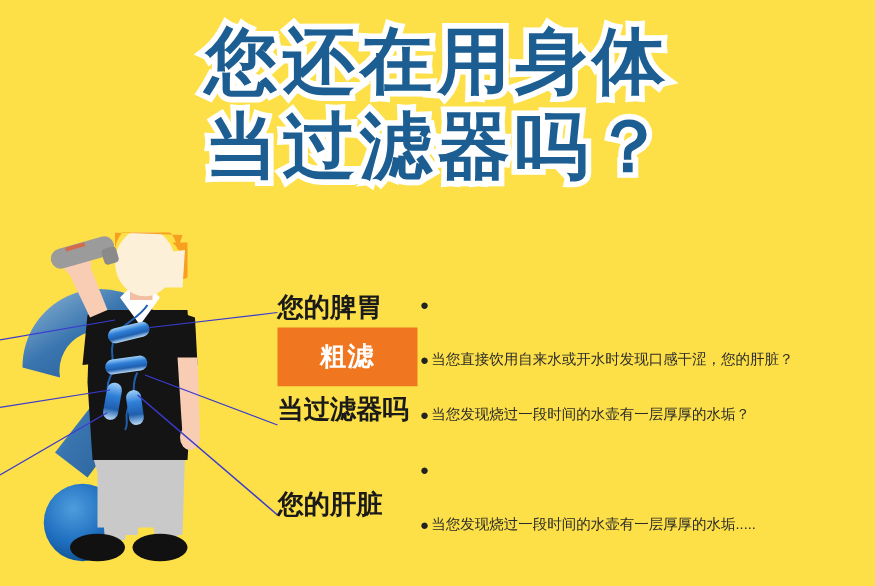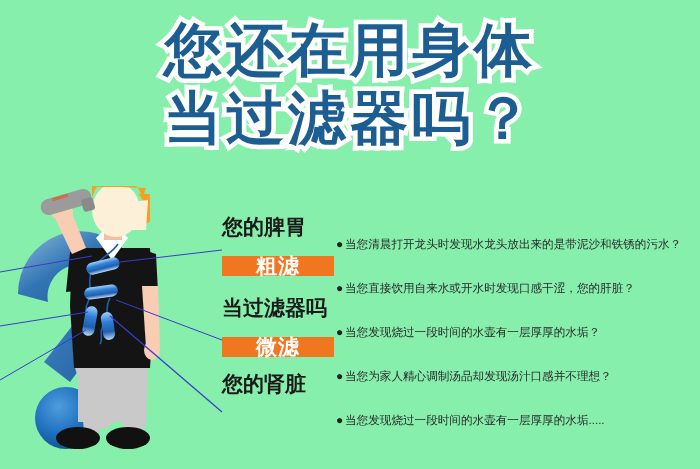--- a/index.html
+++ b/index.html
@@ -3,21 +3,21 @@
 <meta charset="utf-8">
 <style>
   html,body{margin:0;padding:0;}
   body{
     width:700px;height:469px;
     background:#bce4f5;
     font-family:"Liberation Sans","DejaVu Sans",sans-serif;
     overflow:hidden;
     position:relative;
   }
-  #stage{position:relative;width:700px;height:469px;overflow:hidden;background:#86efac;}
+  #stage{position:relative;width:700px;height:469px;overflow:hidden;background:#fde047;}
 
   
   .headline{
     position:absolute;left:0;top:18px;width:700px;
     text-align:center;
     z-index:6;
     pointer-events:none;
   }
   .hl-line{
     display:block;
@@ -40,25 +40,25 @@
   .connectors{position:absolute;left:0;top:0;width:700px;height:469px;z-index:3;pointer-events:none;}
 
   
   .labels{position:absolute;left:0;top:0;width:700px;height:469px;z-index:4;}
   .lab-group{position:absolute;left:222px;width:120px;}
   .lab-group.g0{top:215px;}
   .lab-group.g1{top:296px;}
   .lab-group.g2{top:372px;}
   .lab-title{
     font-size:21px;line-height:24px;font-weight:bold;color:#1a1a1a;
-    letter-spacing:0px;white-space:nowrap;
+    letter-spacing:0px;white-space:nowrap;margin-top:20px;
   }
   .lab-badge{
-    margin-top:17px;
-    width:112px;height:20px;
+    margin-top:3px;
+    width:112px;height:47px;
     background:#f0761f;
     display:flex;align-items:center;justify-content:center;
   }
   .lab-badge span{
     font-size:21px;font-weight:bold;color:#ffffff;letter-spacing:1px;line-height:22px;
   }
 
   
   .bullets{position:absolute;left:336px;top:236px;width:356px;z-index:4;}
   .bullet-row{
@@ -175,47 +175,42 @@
 
     <div class="lab-group g0">
       <div class="lab-title">您的脾胃</div>
       <div class="lab-badge">
         <span>粗滤</span>
       </div>
     </div>
 
     <div class="lab-group g1">
       <div class="lab-title">当过滤器吗</div>
-      <div class="lab-badge">
-        <span>微滤</span>
-      </div>
     </div>
 
     <div class="lab-group g2">
-      <div class="lab-title">您的肾脏</div>
+      <div class="lab-title">您的肝脏</div>
     </div>
 
   </div>
 
   <div class="bullets">
     <div class="bullet-row">
       <span class="bullet-dot">●</span>
-      <span class="bullet-text">当您清晨打开龙头时发现水龙头放出来的是带泥沙和铁锈的污水？</span>
     </div>
     <div class="bullet-row">
       <span class="bullet-dot">●</span>
       <span class="bullet-text">当您直接饮用自来水或开水时发现口感干涩，您的肝脏？</span>
     </div>
     <div class="bullet-row">
       <span class="bullet-dot">●</span>
       <span class="bullet-text">当您发现烧过一段时间的水壶有一层厚厚的水垢？</span>
     </div>
     <div class="bullet-row">
       <span class="bullet-dot">●</span>
-      <span class="bullet-text">当您为家人精心调制汤品却发现汤汁口感并不理想？</span>
     </div>
     <div class="bullet-row">
       <span class="bullet-dot">●</span>
       <span class="bullet-text">当您发现烧过一段时间的水壶有一层厚厚的水垢.....</span>
     </div>
   </div>
 
 </div>
 
 </body></html>

